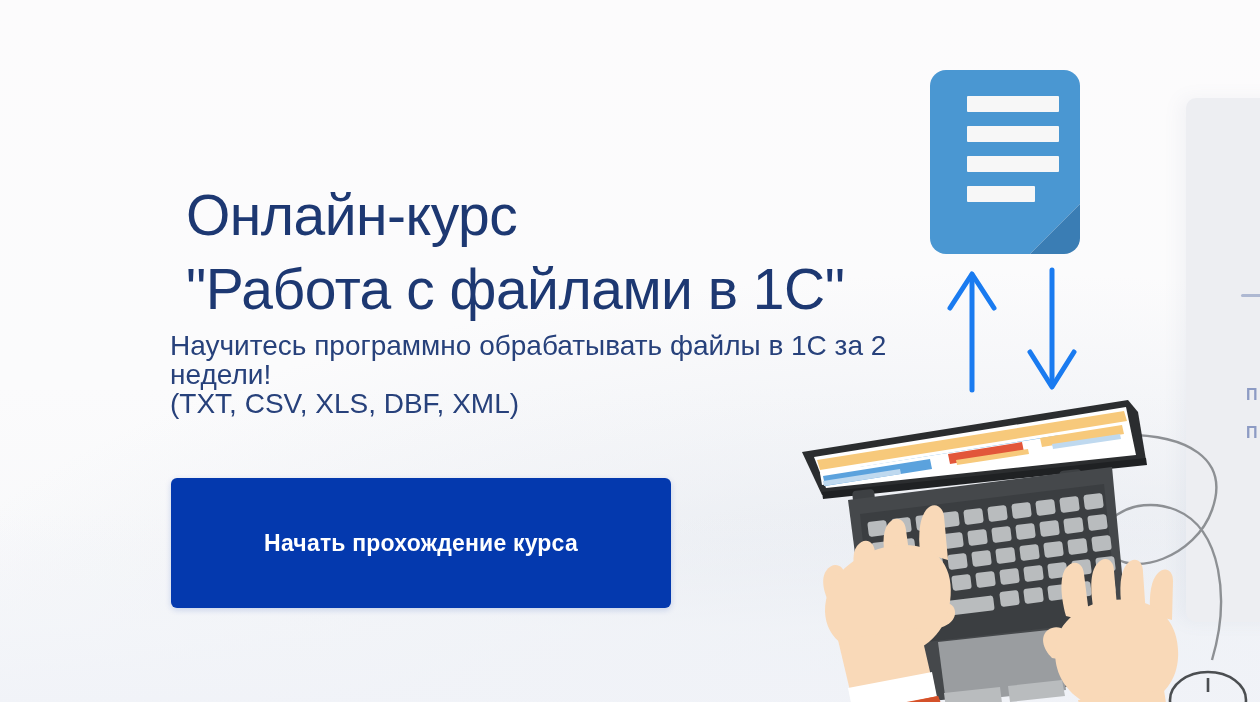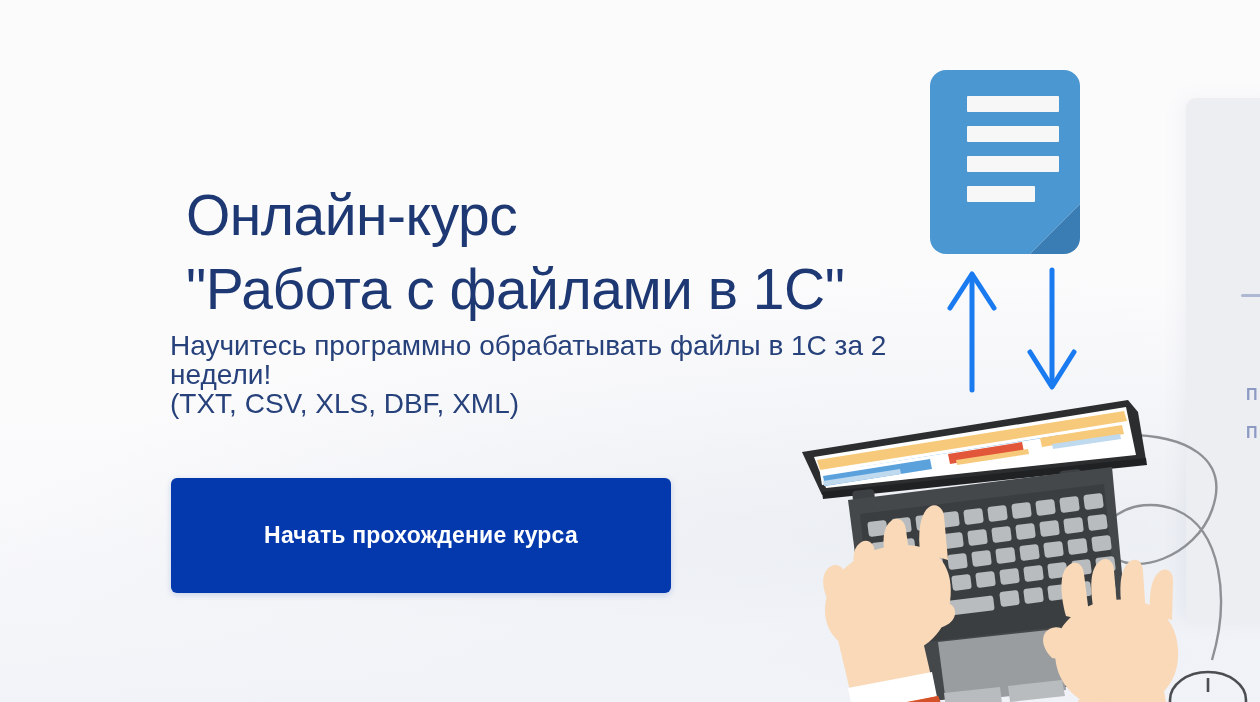--- a/index.html
+++ b/index.html
@@ -91,21 +91,21 @@
     font-weight: 400;
     white-space: pre-line;
   }
 
   
   .cta {
     position: absolute;
     left: 171px;
     top: 478px;
     width: 500px;
-    height: 115px;
+    height: 130px;
     background: #0439ae;
     color: #ffffff;
     border: none;
     border-radius: 6px;
     font-family: "Liberation Sans", "DejaVu Sans", sans-serif;
     font-size: 23px;
     font-weight: 700;
     letter-spacing: .2px;
     cursor: pointer;
     box-shadow: 0 2px 6px rgba(4,57,174,0.18);

